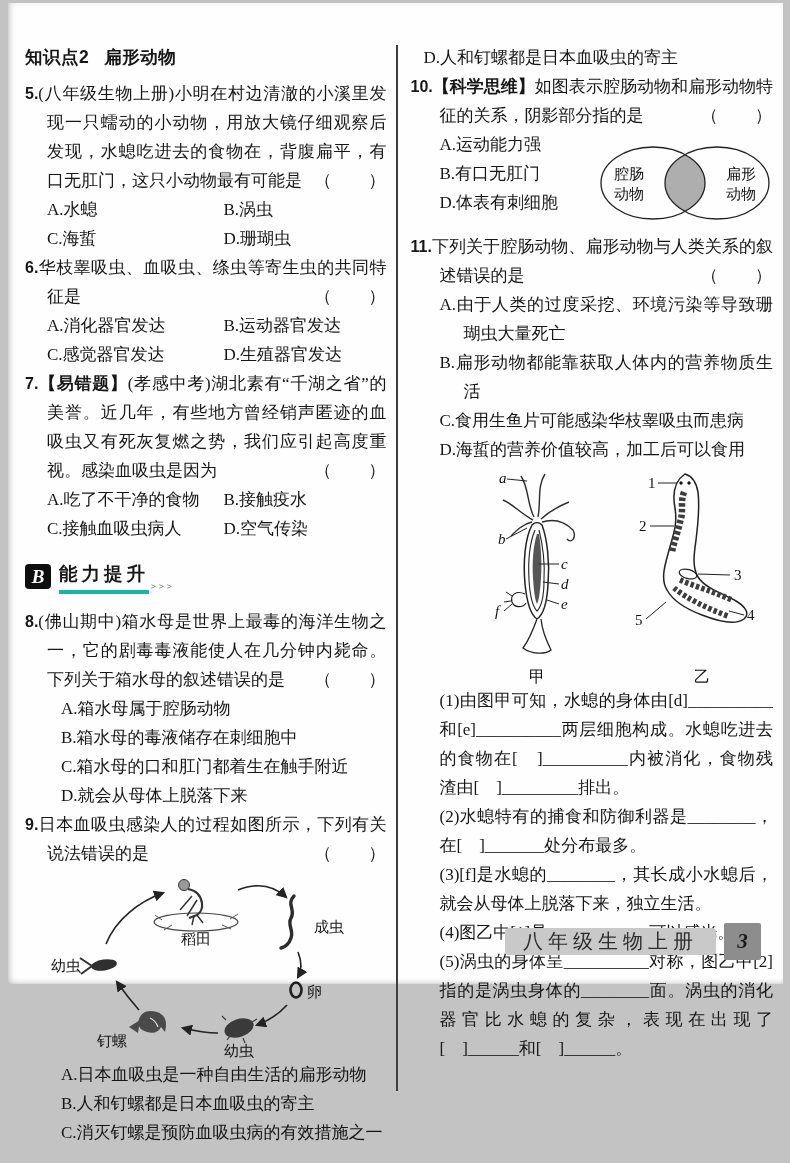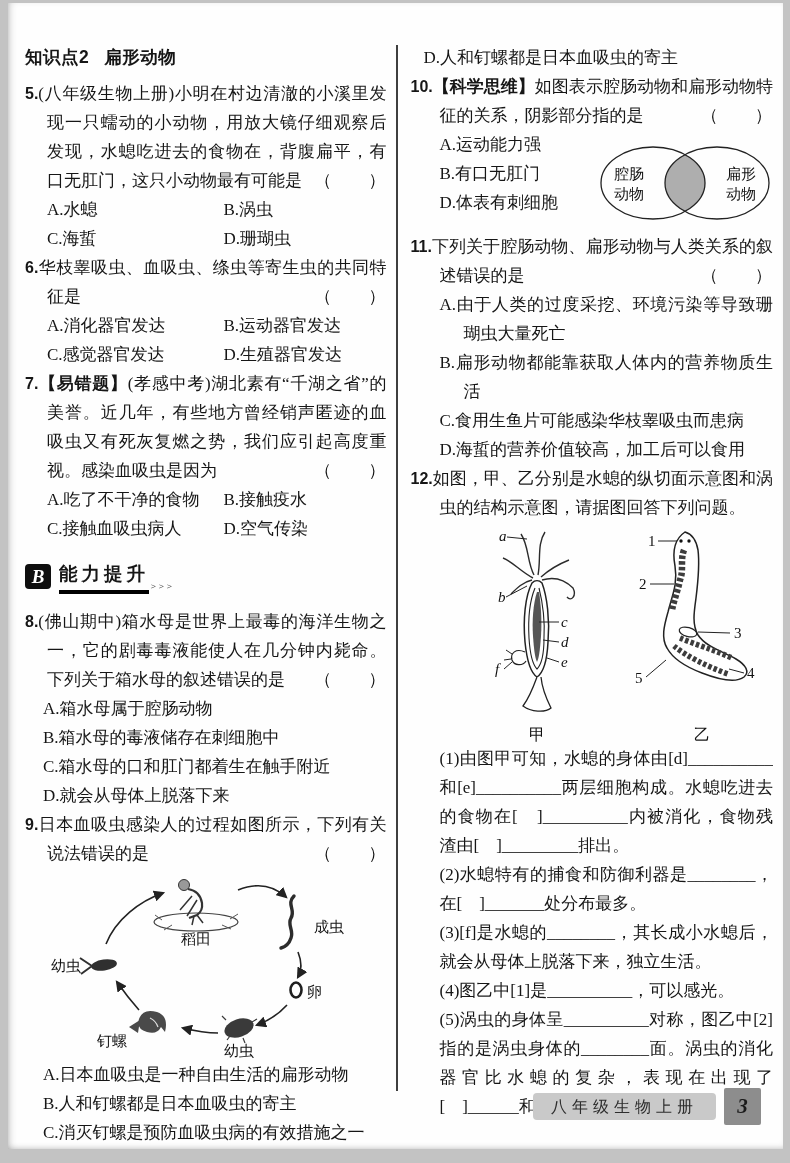--- a/index.html
+++ b/index.html
@@ -1,19 +1,19 @@
 <!DOCTYPE html>
 <html style="--venn-shade: #aeaeae; --footer-bar: #c9c9c9; --footer-square: #8d8d8d; --divider: #3f3f3f;"><head>
 <meta charset="utf-8">
 <style>
   * { margin:0; padding:0; box-sizing:border-box; }
   html,body { width:790px; height:1163px; }
   body { background:#c3c3c3; position:relative; overflow:hidden;
          font-family:"Liberation Serif","DejaVu Serif",serif; color:#161616; }
-  .sheet { position:absolute; left:8px; top:3px; width:775px; height:1146px;
+  .sheet { position:absolute; left:8px; top:3px; width:775px; height:981px;
            background:#fefefe;
            box-shadow: inset 5px 0 9px -5px rgba(0,0,0,.30), inset 0 -4px 7px -4px rgba(0,0,0,.22); }
   .columns { display:flex; padding-top:40px; }
   .col { width:50%; font-size:17px; line-height:29px; }
   .col-left  { padding:0 9px 0 17px; }
   .col-right { padding:0 10px 0 15px; }
   .divider { position:absolute; left:50.1%; top:42px; height:1046px; width:1.6px; background:var(--divider,#3f3f3f); }
 
   .kp { font-family:"Liberation Sans","DejaVu Sans",sans-serif; font-weight:bold; font-size:17.5px; margin-bottom:7px; letter-spacing:.5px; }
   .kp-title { margin-left:15px; }
@@ -22,46 +22,46 @@
   .stem { text-align:justify; }
   .p1 { padding-left:22px; text-indent:-22px; }
   .p2 { padding-left:29px; text-indent:-29px; }
   .qn { font-family:"Liberation Sans","DejaVu Sans",sans-serif; font-weight:bold; font-size:16px; }
   .qtag { font-weight:bold; }
   .ansbox { float:right; letter-spacing:1px; }
   .optpair { display:flex; padding-left:22px; }
   .optpair .oa { width:52%; }
   .optpair .ob { flex:1; }
   .opt { text-align:justify; padding-left:24px; text-indent:-24px; }
-  .i1 { margin-left:18px; }
+  .i1 { margin-left:36px; }
   .i2 { margin-left:29px; }
   .i0 { margin-left:13px; }
   .sub { margin-left:29px; text-align:justify; }
 
   .bhead { display:flex; align-items:center; margin:9px 0 6px; }
   .bbadge { width:26px; height:25px; background:#0e0e0e; color:#fff; border-radius:4px;
             font-style:italic; font-weight:bold; font-size:19px;
             display:flex; align-items:center; justify-content:center; margin-right:8px; }
   .btitle { font-family:"Liberation Sans","DejaVu Sans",sans-serif; font-weight:bold; font-size:18.5px;
-            letter-spacing:4px; border-bottom:4px solid #000000; padding-bottom:2px; }
+            letter-spacing:4px; border-bottom:4px solid #14b8a6; padding-bottom:2px; }
   .barrows { color:#555; font-size:9px; letter-spacing:-1px; margin-top:20px; }
 
   .diagram { text-align:center; line-height:0; margin:2px 0; }
   .vennbox { float:right; margin:4px 0 0 4px; line-height:0; }
 
   svg text { font-family:"Liberation Serif","DejaVu Serif",serif; }
   .svg-cjk { font-size:15px; fill:#111; }
   .svg-letter { font-size:15px; font-style:italic; fill:#111; }
   .svg-num { font-size:15px; fill:#111; }
   .svg-cap { font-size:16px; fill:#111; }
   .venn-shade { fill:var(--venn-shade,#aeaeae); }
 
   .footer { position:absolute; right:22px; bottom:24px; display:flex; align-items:center; }
   .fbar { background:var(--footer-bar,#c9c9c9); border-radius:4px; height:27px; line-height:27px;
-          padding:0 18px; font-size:16px; letter-spacing:5px; color:#2d2d2d; }
+          padding:0 18px; font-size:20px; letter-spacing:5px; color:#2d2d2d; }
   .fsq { width:37px; height:37px; background:var(--footer-square,#8d8d8d); margin-left:8px; border-radius:2px;
          display:flex; align-items:center; justify-content:center;
          font-style:italic; font-weight:bold; font-size:21px; color:#1b1b1b; }
 </style>
 </head>
 <body>
 
 <div class="sheet">
   <div class="divider"></div>
   <div class="columns">
@@ -217,21 +217,20 @@
 
       <div class="q">
         <p class="stem p2"><span class="qn">11.</span><span>下列关于腔肠动物、扁形动物与人类关系的叙述错误的是</span><span class="ansbox">（　　）</span></p>
         <p class="opt i2">A.由于人类的过度采挖、环境污染等导致珊瑚虫大量死亡</p>
         <p class="opt i2">B.扁形动物都能靠获取人体内的营养物质生活</p>
         <p class="opt i2">C.食用生鱼片可能感染华枝睾吸虫而患病</p>
         <p class="opt i2">D.海蜇的营养价值较高，加工后可以食用</p>
       </div>
 
       <div class="q">
-        <p class="stem p2"><span class="qn">12.</span><span>如图，甲、乙分别是水螅的纵切面示意图和涡虫的结构示意图，请据图回答下列问题。</span></p>
 
         <div class="diagram">
           <svg width="330" height="218" viewBox="0 0 330 218">
 
             <g transform="translate(70,2)">
               <g stroke="#2b2b2b" stroke-width="1.4" fill="none">
                 <path d="M36,52 C24,46 16,36 6,32"></path>
                 <path d="M37,49 C30,36 32,20 24,8"></path>
                 <path d="M41,49 C44,34 40,18 48,6"></path>
                 <path d="M44,51 C54,42 62,38 72,34"></path>

